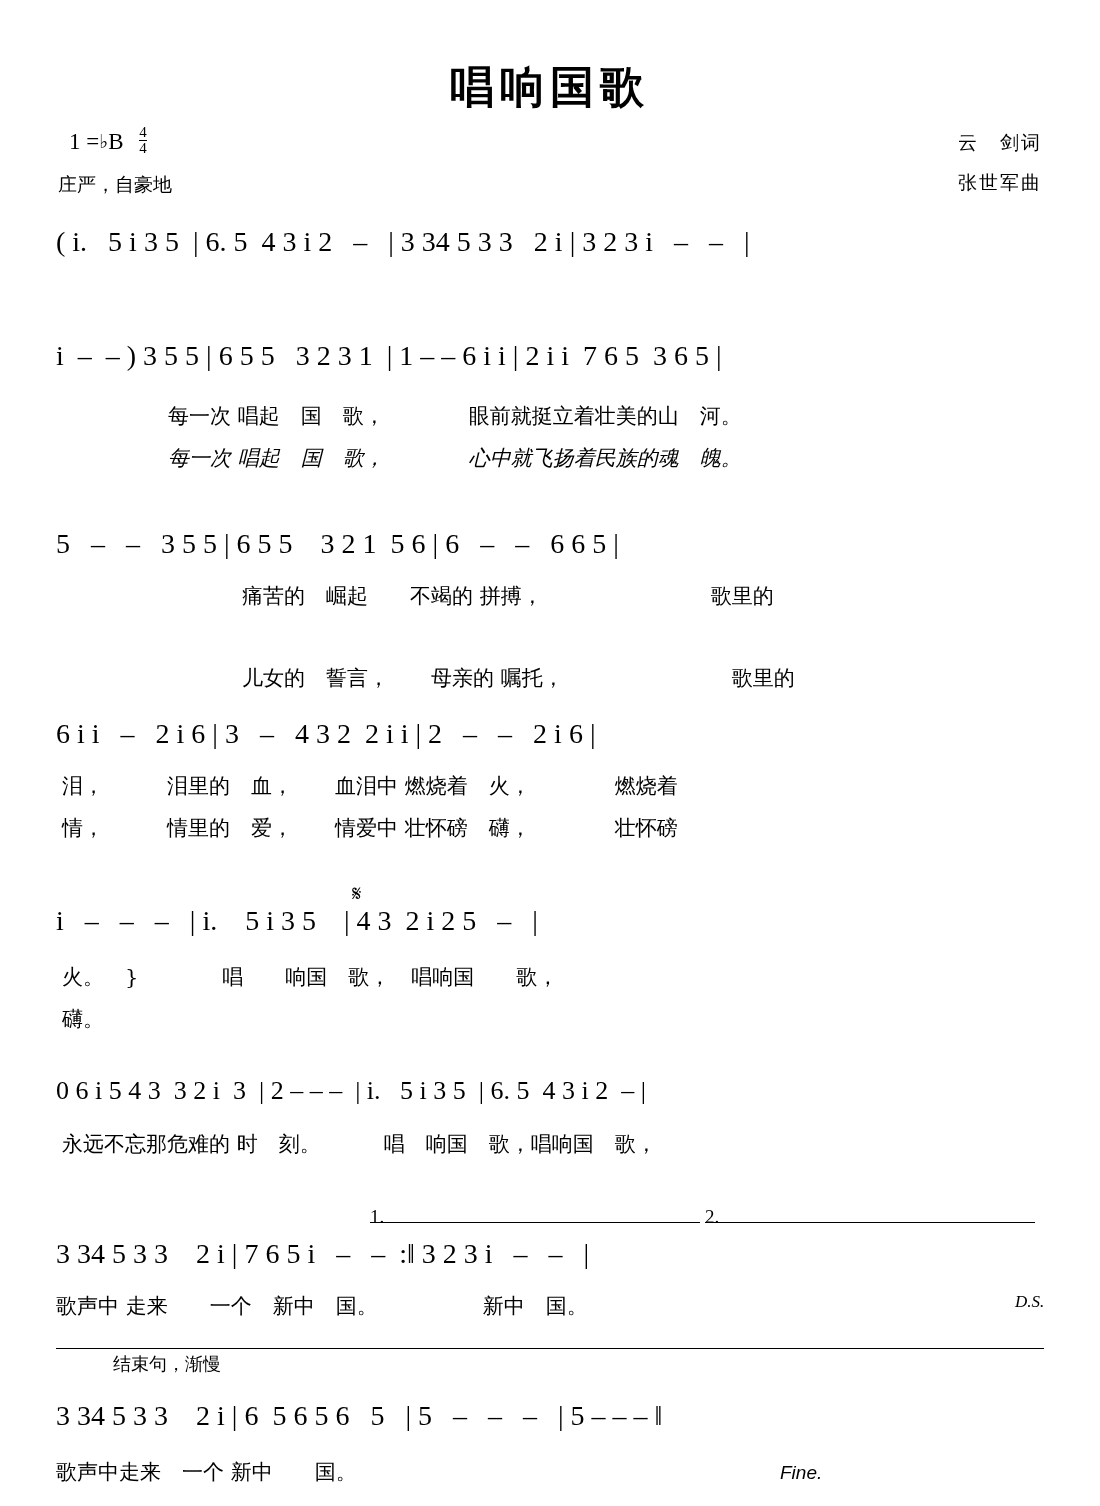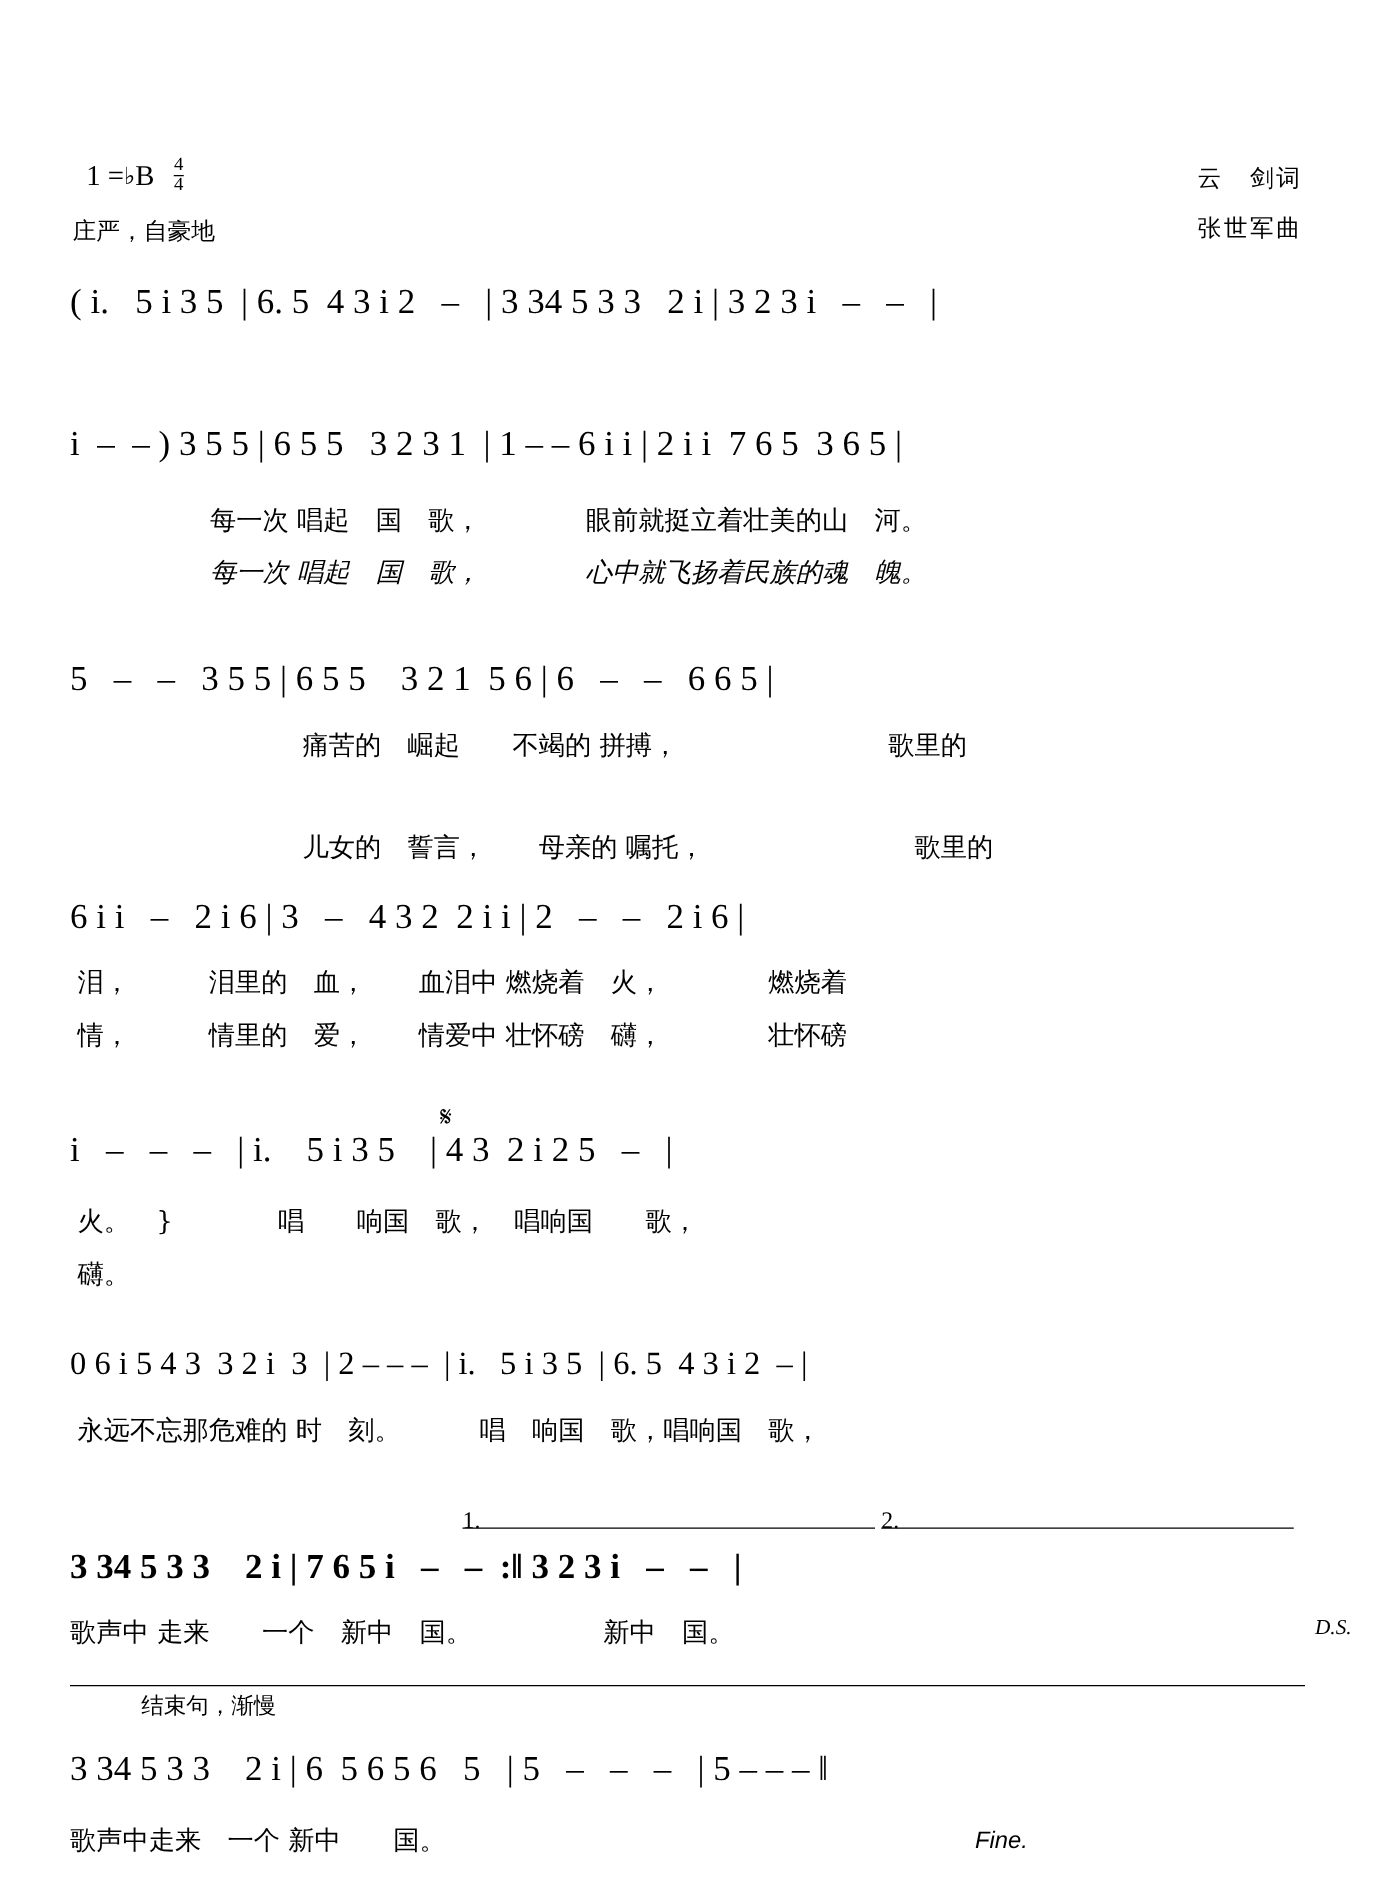--- a/index.html
+++ b/index.html
@@ -64,20 +64,21 @@
   .segno { position:absolute; font-size:22px; }
   .fine { position:absolute; font-style:italic; font-size:19px; font-family:Liberation Sans, sans-serif; }
   .endnote { position:absolute; font-size:18px; font-family:"DejaVu Serif", serif; }
   .coda { position:absolute; font-size:19px; font-family:"Liberation Serif", serif; }
 </style>
 </head>
 <body>
 
 <div class="sheet">
 
+  <div class="title">唱响国歌</div>
 
   <div class="keysig">
     <span>1 =</span><span class="flat">♭</span><span>B</span>
     <span class="meter">
       <span class="num">4</span>
       <span class="den">4</span>
     </span>
   </div>
   <div class="tempo">庄严，自豪地</div>
   <div class="credit1">云　剑词</div>
@@ -115,23 +116,23 @@
   <div class="system" style="top:1076px;">
     <div class="notes" style="top:0; font-size:26px;">0 6 i 5 4 3  3 2 i  3  | 2 – – –  | i.   5 i 3 5  | 6. 5  4 3 i 2  – |</div>
     <div class="lyric" style="top:54px; left:62px;">永远不忘那危难的 时　刻。　　　唱　响国　歌，唱响国　歌，</div>
   </div>
 
   <div class="system" style="top:1230px;">
     <div class="coda" style="left:370px; top:-24px;">1.</div>
     <div class="coda" style="left:705px; top:-24px;">2.</div>
     <div style="position:absolute; left:370px; top:-8px; width:330px; border-top:1.5px solid #000; height:0;"></div>
     <div style="position:absolute; left:705px; top:-8px; width:330px; border-top:1.5px solid #000; height:0;"></div>
-    <div class="notes" style="top:8px;font-weight:bold;">3 34 5 3 3    2 i | 7 6 5 i   –   –  :‖ 3 2 3 i   –   –   |</div>
+    <div class="notes" style="top:8px;">3 34 5 3 3    2 i | 7 6 5 i   –   –  :‖ 3 2 3 i   –   –   |</div>
     <div class="lyric" style="top:62px; left:56px;">歌声中 走来　　一个　新中　国。　　　　　新中　国。</div>
-    <div class="dsmark" style="left:1015px; top:62px;margin-left:37px;">D.S.</div>
+    <div class="dsmark" style="left:1015px; top:62px;">D.S.</div>
   </div>
 
   <div class="endnote" style="left:70px; top:1352px;margin-left:43px;">结束句，渐慢</div>
   <div style="position:absolute; left:56px; top:1348px; width:988px; border-top:1px solid #000;"></div>
 
   <div class="system" style="top:1400px;">
     <div class="notes" style="top:0;">3 34 5 3 3    2 i | 6  5 6 5 6   5   | 5   –   –   –   | 5 – – – ‖</div>
     <div class="lyric" style="top:58px; left:56px;">歌声中走来　一个 新中　　国。</div>
     <div class="fine" style="left:780px; top:62px;">Fine.</div>
   </div>

